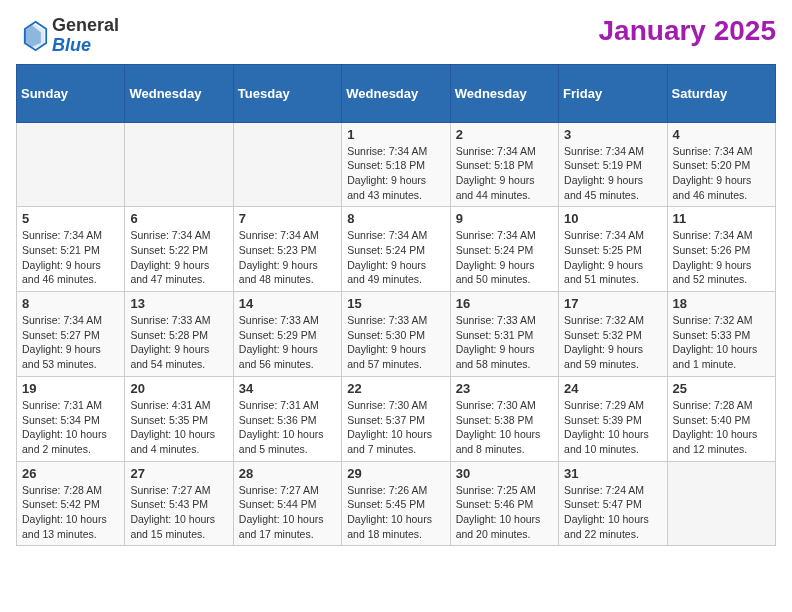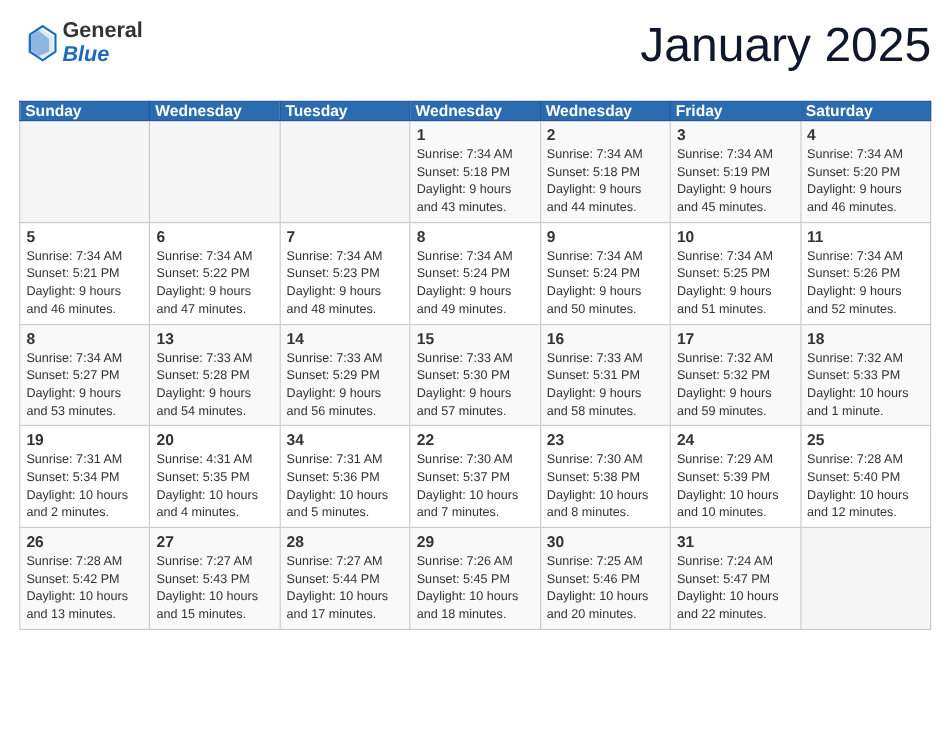--- a/index.html
+++ b/index.html
@@ -7,21 +7,21 @@
       font-family: Arial, sans-serif;
       background: #fff;
       width: 792px;
       min-height: 612px;
       padding: 16px;
     }
     .header {
       display: flex;
       justify-content: space-between;
       align-items: flex-start;
-      margin-bottom: 24px;
+      margin-bottom: 8px;
     }
     .logo {
       display: flex;
       align-items: center;
       gap: 4px;
     }
     .logo-text {
       font-size: 18px;
       font-weight: bold;
       line-height: 1.1;
@@ -29,40 +29,40 @@
     .logo-general { color: #333; }
     .logo-blue { color: #1a6bbf; font-style: italic; }
     .logo-icon {
       width: 32px;
       height: 32px;
     }
     .title-block {
       text-align: right;
     }
     .month-title {
-      font-size: 40px;
-      font-weight: normal;
-      color: #0f172a;
+      font-size: 28px;
+      font-weight: bold;
+      color: #a21caf;
       line-height: 1.1;
     }
     .subtitle {
       font-size: 15px;
       color: #444;
     }
     .calendar {
       width: 100%;
       border-collapse: collapse;
       border: 1px solid #ccc;
     }
     .calendar th {
       background: #2b6cb0;
       color: #fff;
       font-size: 13px;
       font-weight: bold;
-      padding: 0 4px;
+      padding: 21px 4px;
       text-align: left;
       border: 1px solid #2558a0;
     }
     .calendar td {
       border: 1px solid #ccc;
       vertical-align: top;
       padding: 4px 5px;
       width: 108px;
       min-height: 80px;
       font-size: 11px;

